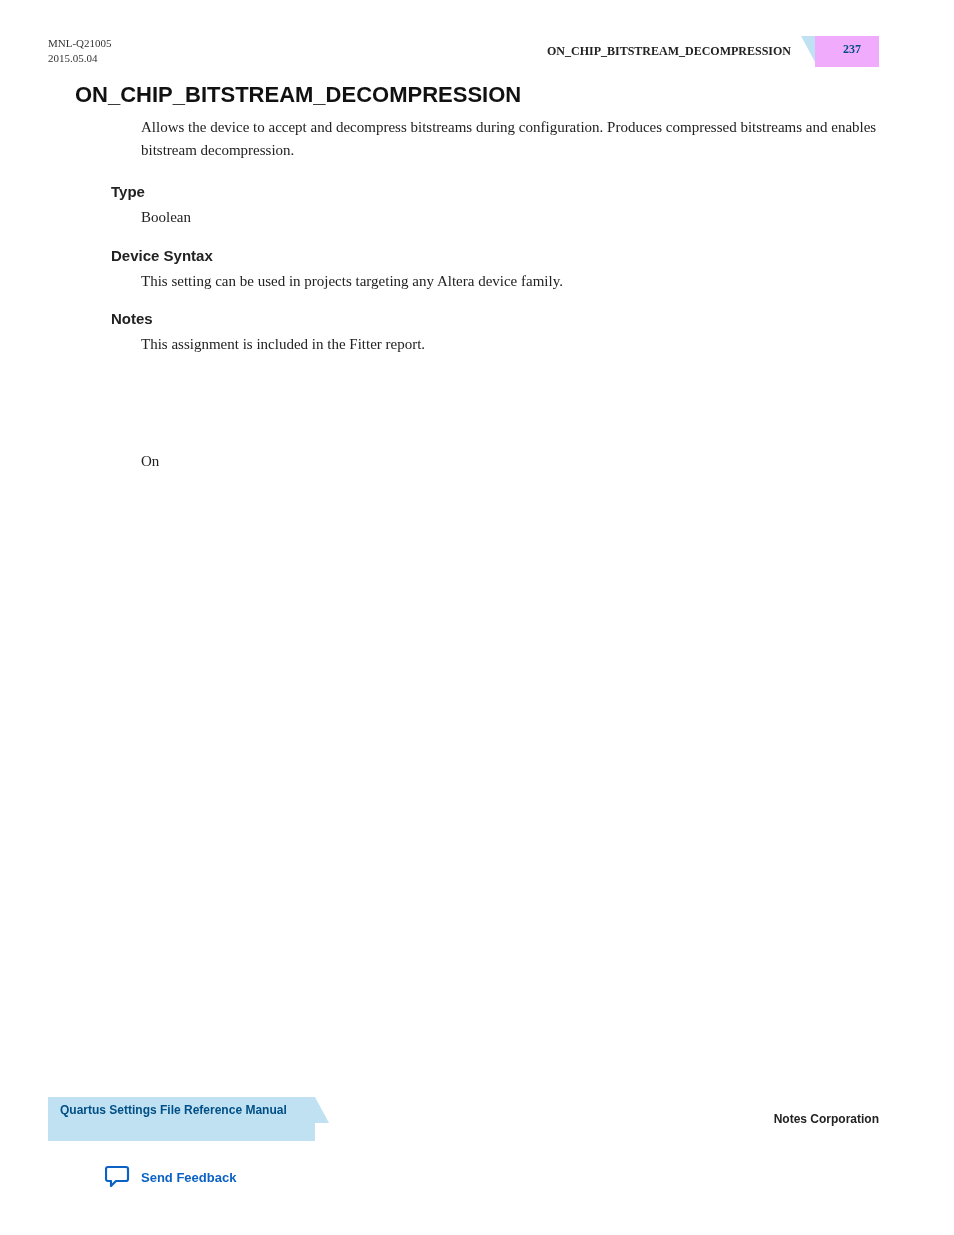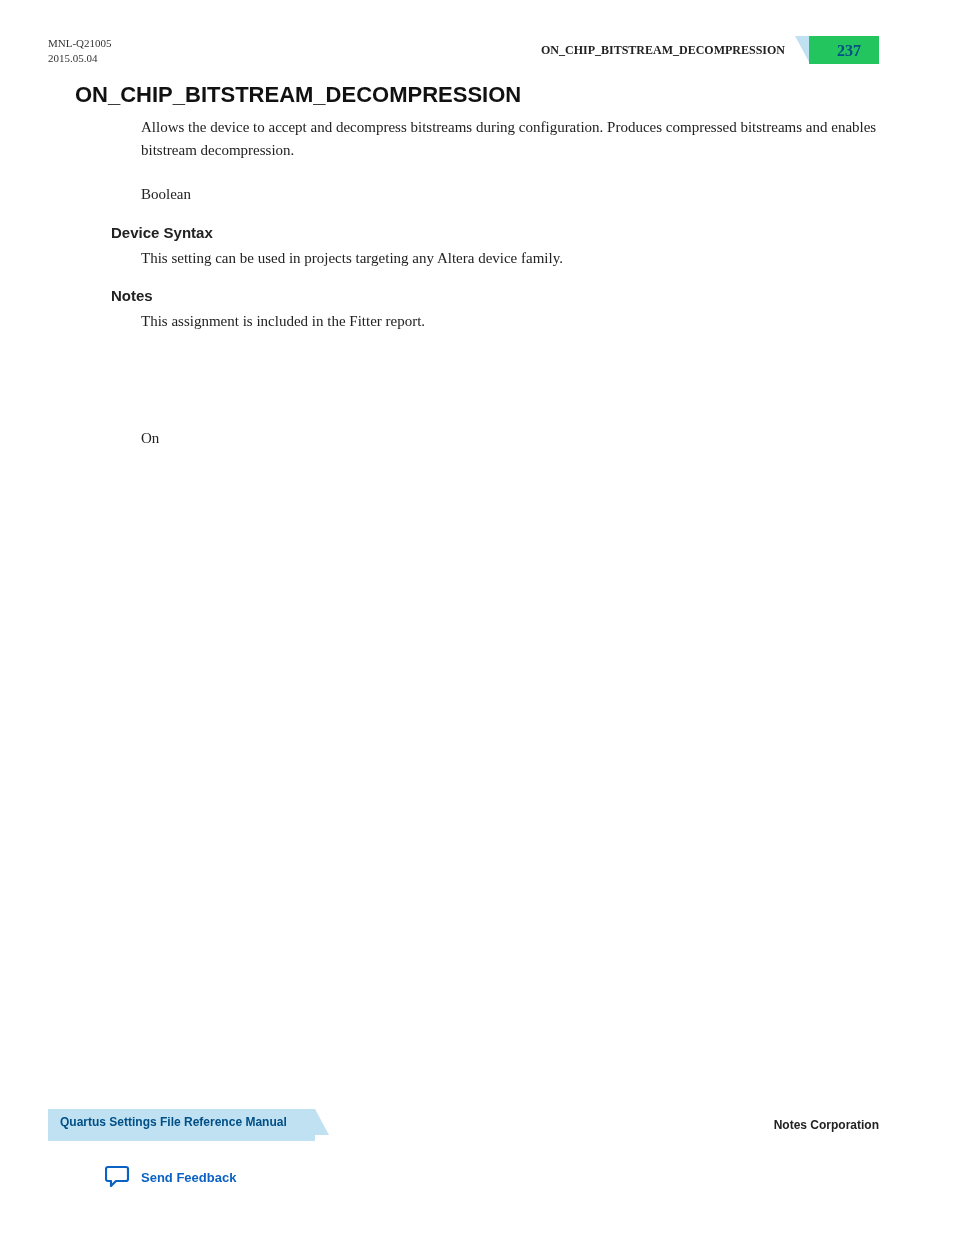--- a/index.html
+++ b/index.html
@@ -32,25 +32,25 @@
     gap: 0;
   }
   .header-topic {
     font-size: 12px;
     font-weight: bold;
     color: #222;
     margin-right: 24px;
   }
   .page-tab {
     position: relative;
-    background: #22c55e;
+    background: #f0abfc;
     color: #014f86;
     font-weight: bold;
-    font-size: 16px;
-    padding: 6px 18px 4px 28px;
+    font-size: 12px;
+    padding: 6px 18px 10px 28px;
   }
   .page-tab::before {
     content: '';
     position: absolute;
     left: -14px;
     top: 0;
     width: 0;
     height: 0;
     border-top: 0 solid transparent;
     border-bottom: 26px solid transparent;
@@ -107,21 +107,21 @@
     font-size: 12px;
   }
   .footer-left-wrap {
     display: flex;
     align-items: center;
   }
   .footer-left {
     background: #bfe1f2;
     color: #014f86;
     font-weight: bold;
-    padding: 6px 28px 12px 12px;
+    padding: 6px 28px 24px 12px;
     position: relative;
   }
   .footer-left::after {
     content: '';
     position: absolute;
     right: -14px;
     top: 0;
     width: 0;
     height: 0;
     border-top: 26px solid transparent;
@@ -162,20 +162,21 @@
     <div class="header-topic">ON_CHIP_BITSTREAM_DECOMPRESSION</div>
     <div class="page-tab">237</div>
   </div>
 </div>
 
 <div class="content">
   <h1 class="page-title">ON_CHIP_BITSTREAM_DECOMPRESSION</h1>
   <p class="intro">Allows the device to accept and decompress bitstreams during configuration. Produces compressed bitstreams and enables bitstream decompression.</p>
 
   <div class="section">
+    <div class="section-head">Type</div>
     <div class="section-body">Boolean</div>
   </div>
 
   <div class="section">
     <div class="section-head">Device Syntax</div>
     <div class="section-body">This setting can be used in projects targeting any Altera device family.</div>
   </div>
 
   <div class="section">
     <div class="section-head">Notes</div>

